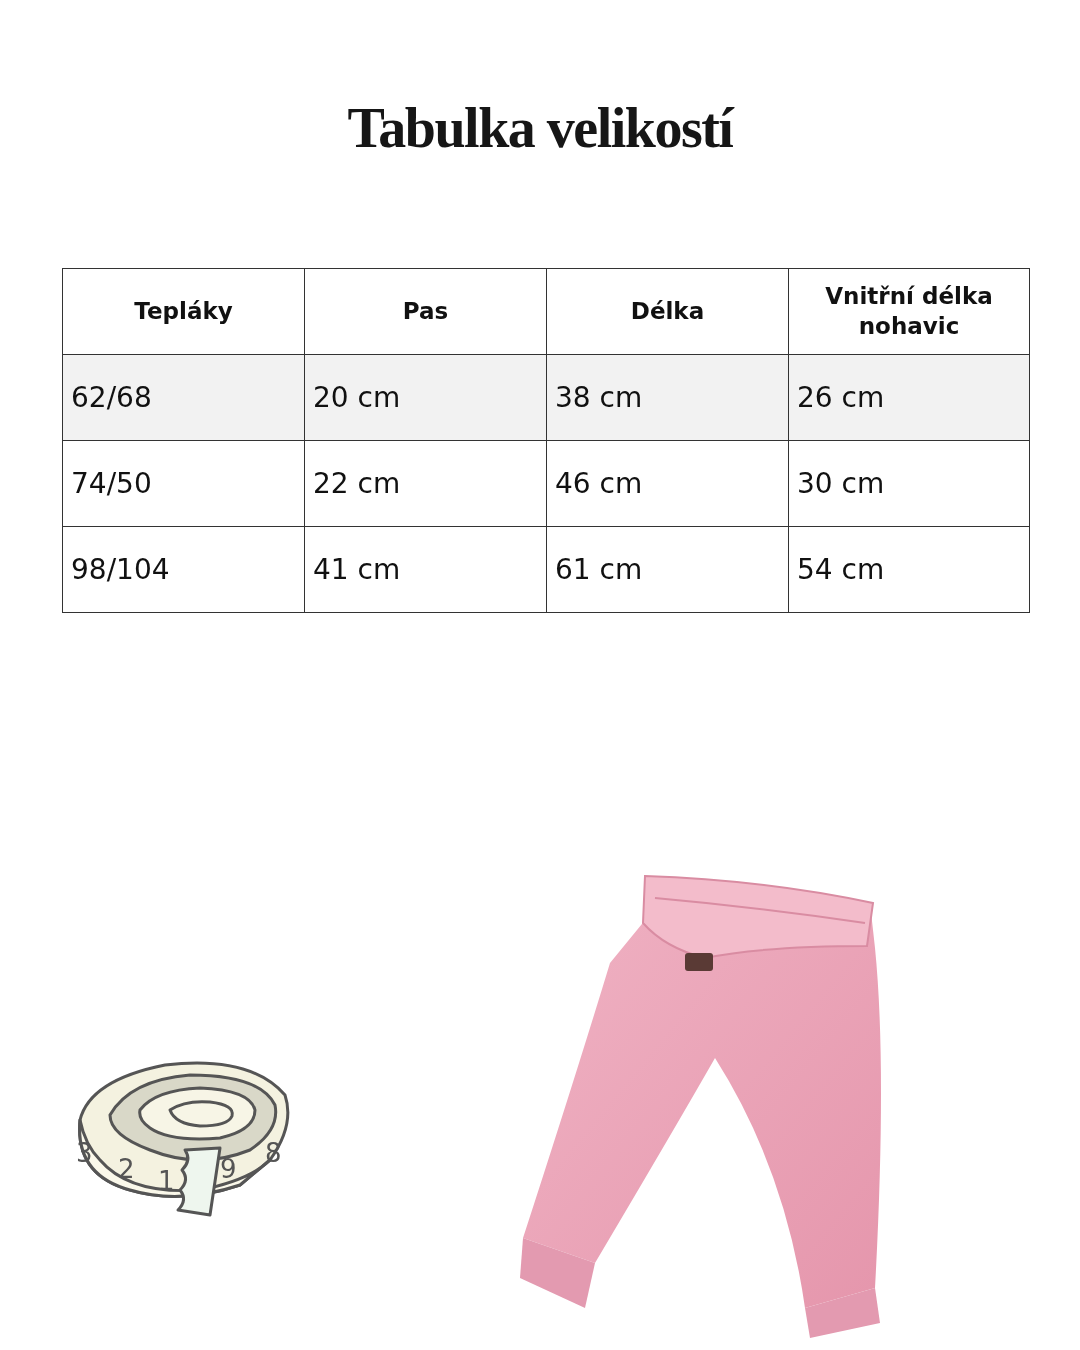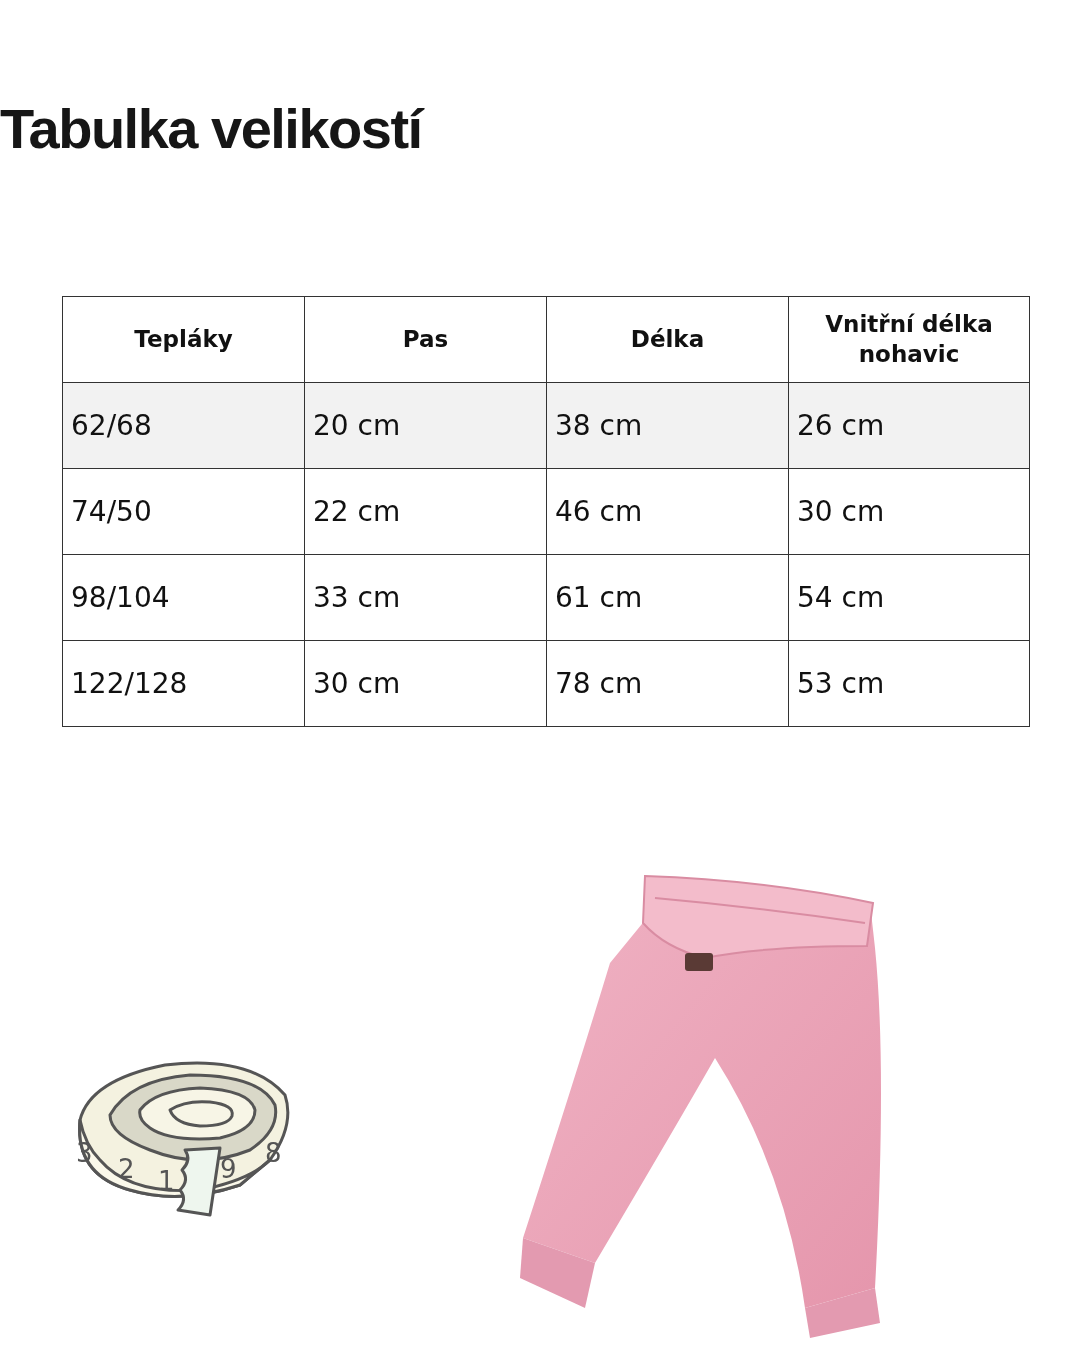--- a/index.html
+++ b/index.html
@@ -1,18 +1,18 @@
 <!DOCTYPE html>
 <html><head>
 <meta charset="utf-8">
 <style>
   html, body { margin:0; padding:0; background:#ffffff; }
   body { width:1080px; height:1350px; position:relative; overflow:hidden; font-family:"DejaVu Sans", sans-serif; color:#111; }
-  .title { position:absolute; left:0; top:96px; width:1080px; text-align:left; font-family:Liberation Sans, sans-serif; font-weight:bold; font-size:56px; letter-spacing:-1.5px; color:#161616; }
-  table.sizes { position:absolute; left:62px; top:296px; width:967px; border-collapse:collapse; table-layout:fixed; }
+  .title { position:absolute; left:0; top:96px; width:1080px; text-align:center; font-family:Liberation Serif, serif; font-weight:bold; font-size:56px; letter-spacing:-1.5px; color:#161616; }
+  table.sizes { position:absolute; left:62px; top:268px; width:967px; border-collapse:collapse; table-layout:fixed; }
   table.sizes th, table.sizes td { border:1px solid #333; padding:0; }
   table.sizes th { height:85px; font-weight:bold; font-size:23px; text-align:center; line-height:1.3; background:#fff; }
   table.sizes td { height:85px; font-size:28px; padding-left:8px; text-align:left; font-family:"DejaVu Sans", sans-serif; }
   table.sizes tr.shade td { background:#f2f2f2; }
   .tape { position:absolute; left:70px; top:1050px; width:230px; height:180px; }
   .pants { position:absolute; left:515px; top:868px; width:375px; height:470px; }
 </style>
 </head>
 <body>
 
@@ -41,29 +41,23 @@
       <td>26 cm</td>
     </tr>
     <tr>
       <td>74/50</td>
       <td>22 cm</td>
       <td>46 cm</td>
       <td>30 cm</td>
     </tr>
     <tr>
       <td>98/104</td>
-      <td>33 cm</td>
+      <td>41 cm</td>
       <td>61 cm</td>
       <td>54 cm</td>
-    </tr>
-    <tr>
-      <td>122/128</td>
-      <td>30 cm</td>
-      <td>78 cm</td>
-      <td>53 cm</td>
     </tr>
   </tbody>
 </table>
 
 <svg class="tape" viewBox="0 0 230 180">
   <g stroke="#555" stroke-width="3" fill="#f7f5e6" stroke-linejoin="round">
     <path d="M10 70 Q20 30 95 15 Q180 5 215 45 Q225 75 200 110 L170 135 Q110 155 60 140 Q5 125 10 70 Z" fill="#f4f2e0"></path>
     <path d="M40 65 Q60 30 120 25 Q190 25 205 55 Q210 80 180 100 Q130 120 80 100 Q40 85 40 65 Z" fill="#d9d8c8"></path>
     <path d="M70 60 Q85 40 130 38 Q180 40 185 60 Q185 80 150 88 Q100 92 80 78 Q68 70 70 60 Z" fill="#f7f5e6"></path>
     <path d="M100 60 Q115 50 140 52 Q165 55 162 66 Q158 76 130 76 Q105 74 100 60 Z" fill="#f7f5e6"></path>

